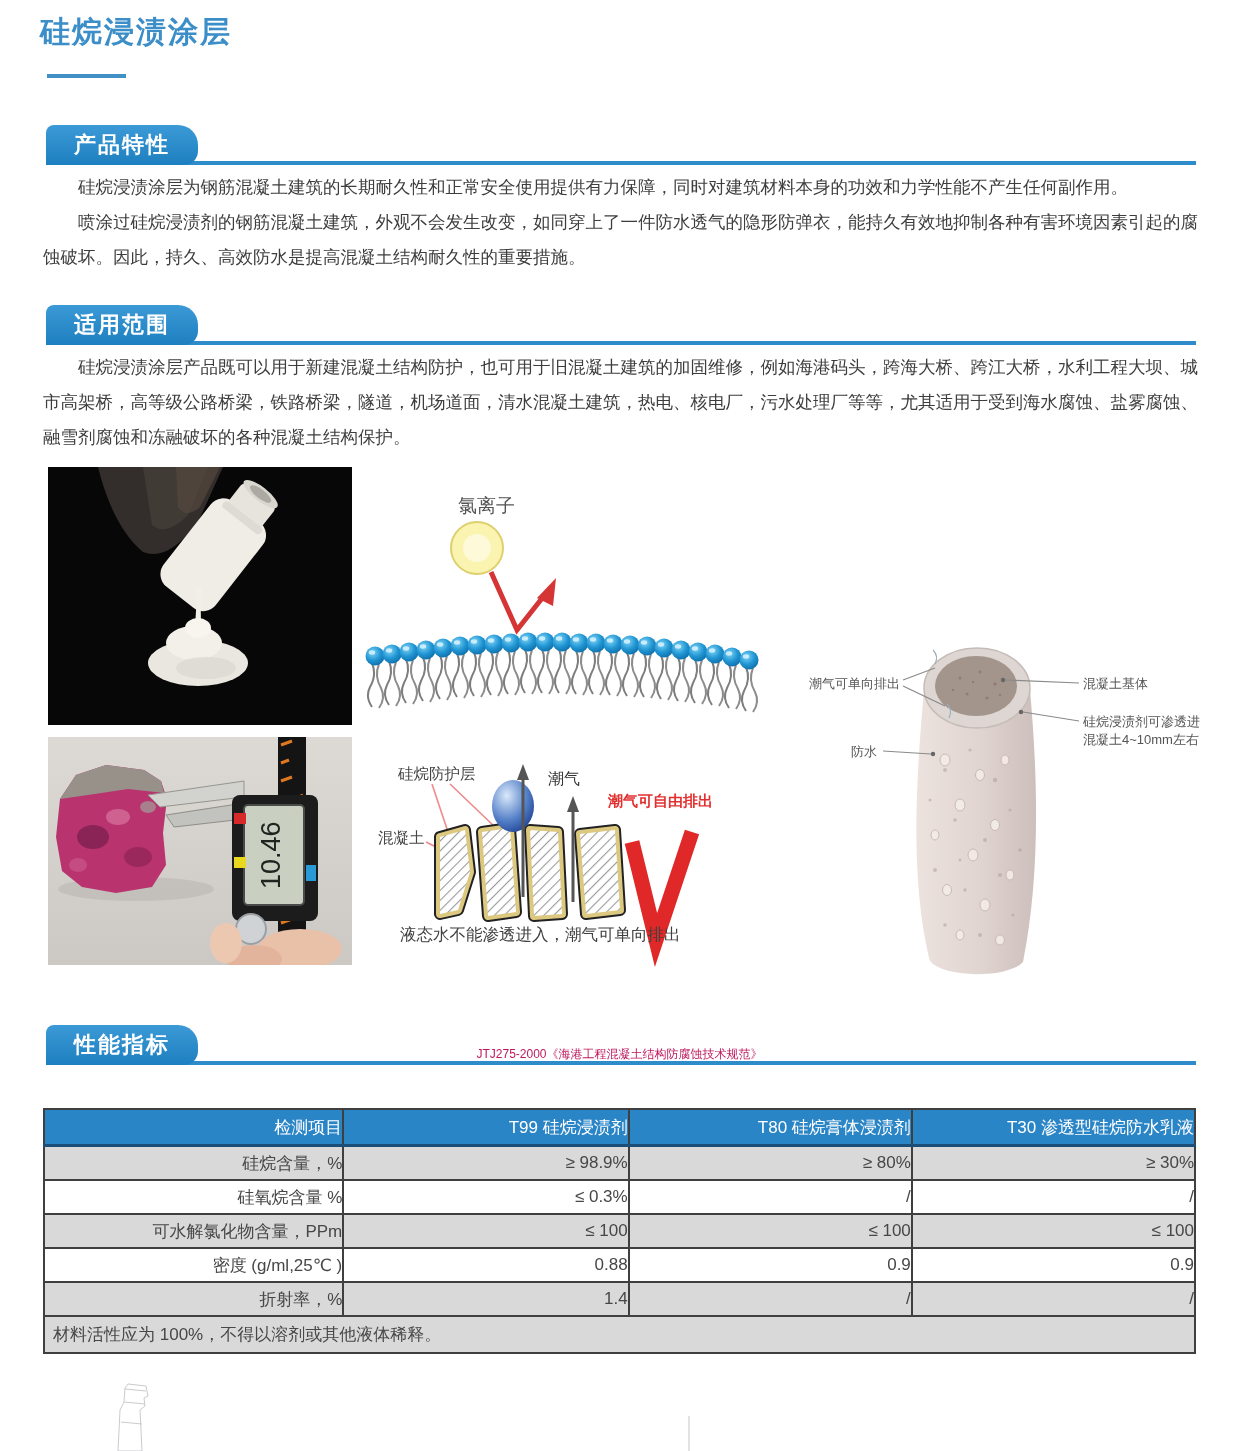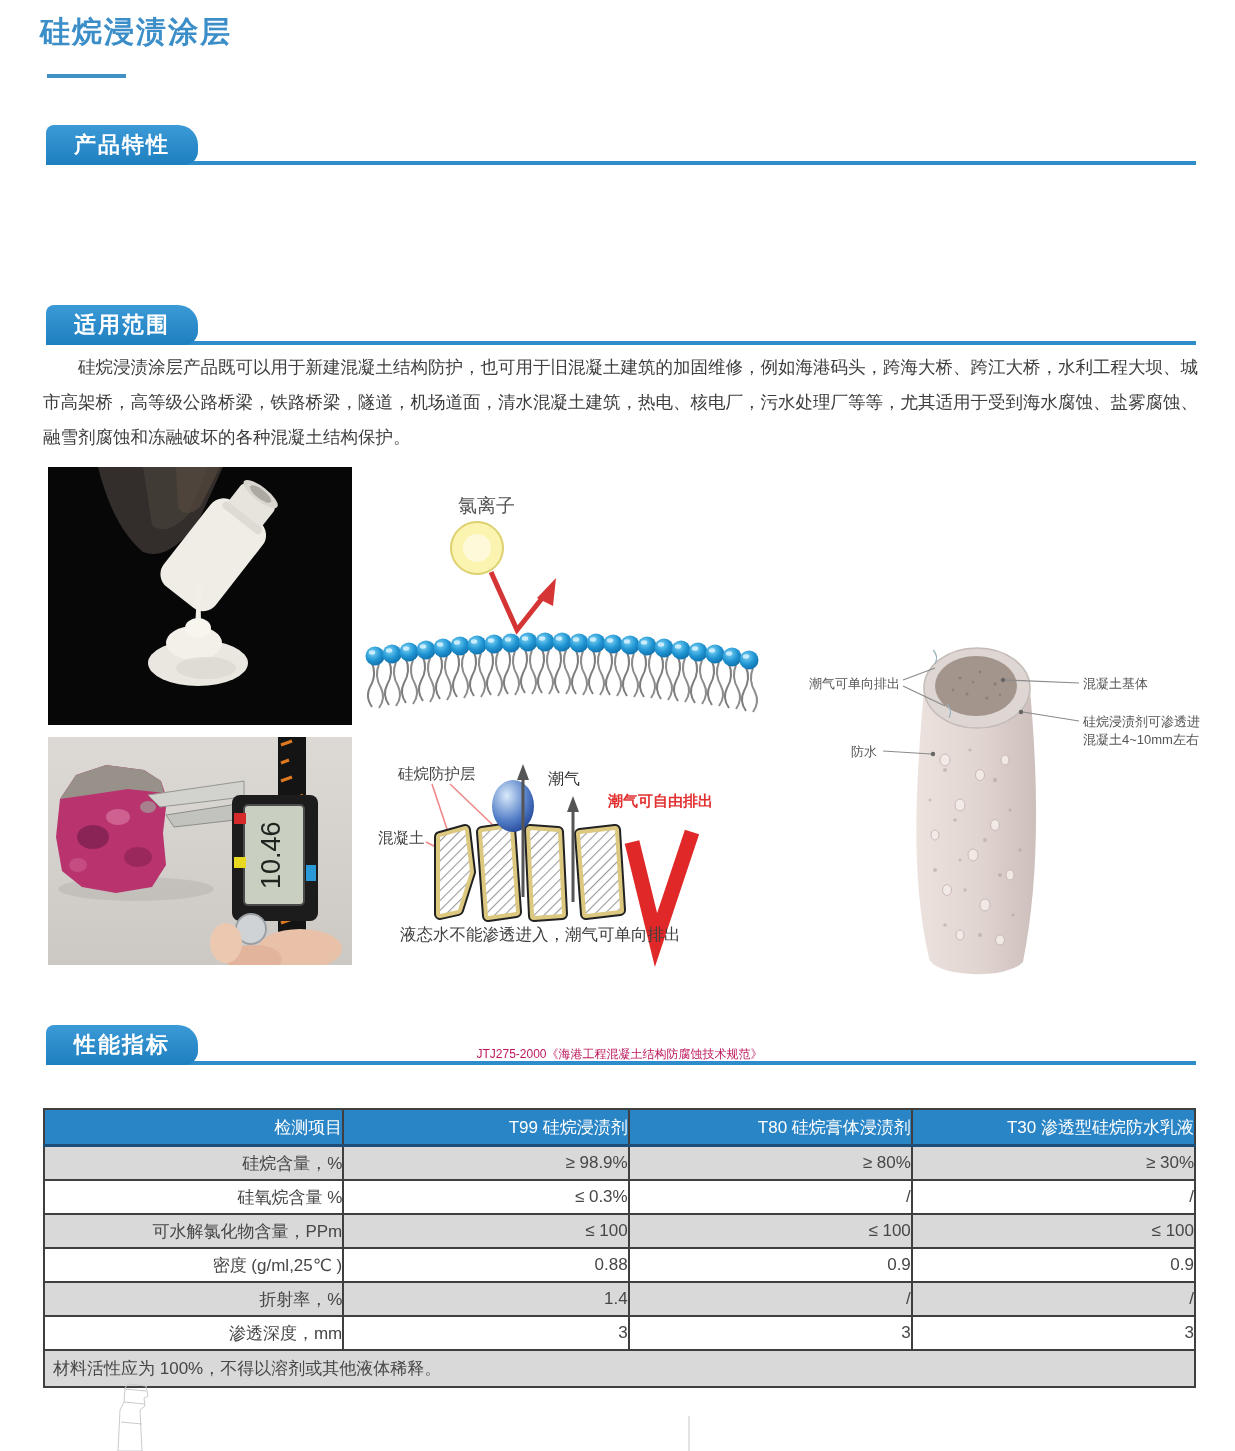--- a/index.html
+++ b/index.html
@@ -45,20 +45,22 @@
 </style>
 </head>
 <body>
 
 <div class="page-title">硅烷浸渍涂层</div>
 <div class="title-rule"></div>
 
 <div class="tab" style="top:125px">产品特性</div>
 <div class="rule" style="top:161px"></div>
 <div class="para" style="top:170px">
+  <p>硅烷浸渍涂层为钢筋混凝土建筑的长期耐久性和正常安全使用提供有力保障，同时对建筑材料本身的功效和力学性能不产生任何副作用。</p>
+  <p>喷涂过硅烷浸渍剂的钢筋混凝土建筑，外观不会发生改变，如同穿上了一件防水透气的隐形防弹衣，能持久有效地抑制各种有害环境因素引起的腐蚀破坏。因此，持久、高效防水是提高混凝土结构耐久性的重要措施。</p>
 </div>
 
 <div class="tab" style="top:305px">适用范围</div>
 <div class="rule" style="top:341px"></div>
 <div class="para" style="top:350px">
   <p>硅烷浸渍涂层产品既可以用于新建混凝土结构防护，也可用于旧混凝土建筑的加固维修，例如海港码头，跨海大桥、跨江大桥，水利工程大坝、城市高架桥，高等级公路桥梁，铁路桥梁，隧道，机场道面，清水混凝土建筑，热电、核电厂，污水处理厂等等，尤其适用于受到海水腐蚀、盐雾腐蚀、融雪剂腐蚀和冻融破坏的各种混凝土结构保护。</p>
 </div>
 
 <div class="fig" style="left:48px;top:467px">
   <svg width="304" height="258" viewBox="0 0 304 258">
@@ -367,26 +369,20 @@
       <td>0.9</td>
       <td>0.9</td>
     </tr>
     <tr class="gray">
       <td>折射率，%</td>
       <td>1.4</td>
       <td>/</td>
       <td>/</td>
     </tr>
     <tr>
-      <td>渗透深度，mm</td>
-      <td>3</td>
-      <td>3</td>
-      <td>3</td>
-    </tr>
-    <tr>
       <td class="footnote" colspan="4">材料活性应为 100%，不得以溶剂或其他液体稀释。</td>
     </tr>
   </tbody>
 </table>
 
 <div class="fig" style="left:98px;top:1382px">
   <svg width="70" height="69" viewBox="0 0 70 69">
     <g fill="none" stroke="#cbcbce" stroke-width="1">
       <path d="M30,2 L48,4 L50,14 L46,16 L47,24 L42,28 L44,69 L20,69 L22,28 L26,20 L27,6 Z"></path>
       <line x1="23" y1="40" x2="44" y2="42"></line>

